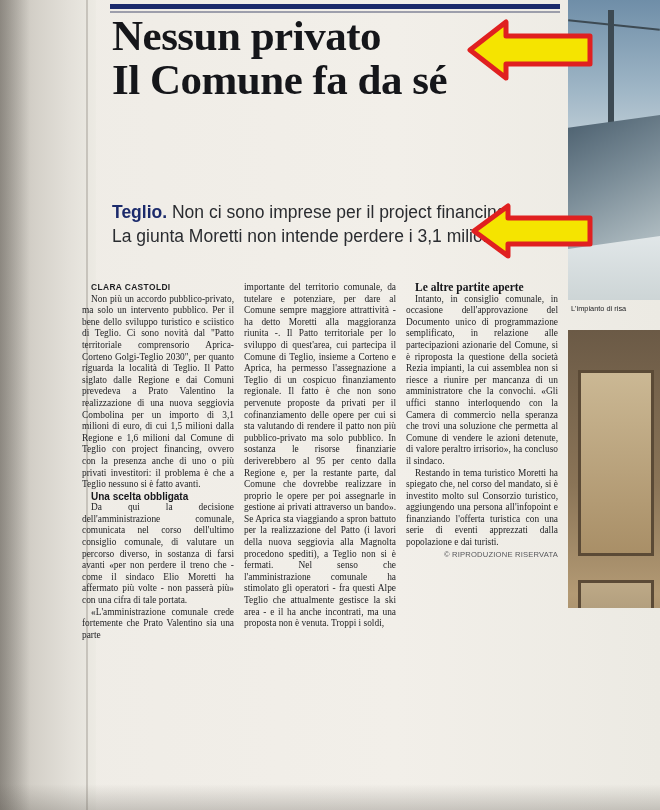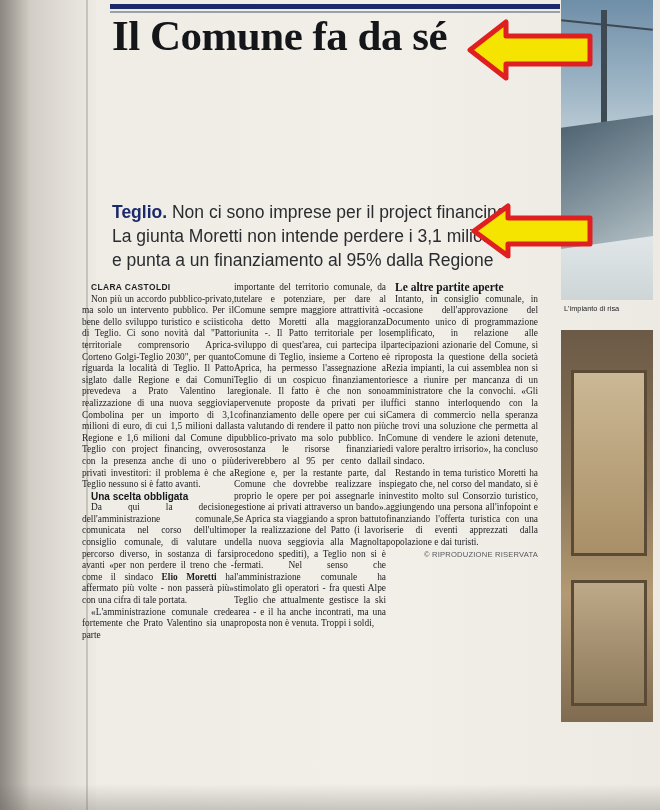--- a/index.html
+++ b/index.html
@@ -54,21 +54,21 @@
     position:absolute;left:112px;top:200px;width:452px;
     font-family:"Liberation Sans", sans-serif;
     font-size:17.5px;line-height:24px;color:#2a2c30;
   }
   .deck .kicker{color:#1b2a6b;font-weight:bold;text-align:right;}
   .deck .d1,.deck .d2,.deck .d3{display:block;}
 
   
   .cols{
     position:absolute;left:82px;top:282px;width:486px;height:520px;
-    display:flex;
+    display:flex;gap:10px;
   }
   .col{
     width:152px;
     font-size:9.4px;
     line-height:11.6px;
     text-align:justify;
     color:#1d1e21;
     font-family:"Liberation Serif", serif;
   }
   .col p{margin:0 0 0 0;text-indent:9px;}
@@ -82,30 +82,30 @@
     font-family:"Liberation Sans", sans-serif;
     font-weight:bold;font-size:10px;color:#15161a;
     margin:6px 0 3px 0;text-indent:0;
   }
   .subhead-b{
     font-family:"Liberation Serif", serif;
     font-weight:bold;font-size:11.5px;color:#15161a;
     margin:4px 0 3px 0;text-indent:0;
   }
   .it{}
-  .bd{font-weight:bold;}
+  .bd{font-weight:normal;}
   .endnote{
     font-family:"Liberation Sans", sans-serif;
     font-size:7.6px;color:#55565a;text-align:right;
     margin-top:6px;text-indent:0;letter-spacing:.2px;
   }
 
   
   .rail{
-    position:absolute;right:7px;top:0;width:92px;height:722px;
+    position:absolute;right:0;top:0;width:92px;height:608px;
     overflow:hidden;
   }
   .photo{
     position:absolute;left:0;width:92px;
     background:#8aa6bd;
   }
   .photo1{top:0;height:300px;
     background:
       linear-gradient(180deg,#6f8ea8 0%,#9fb6c6 30%,#cfd9de 55%,#e9eef0 70%,#cdd5d6 100%);
   }
@@ -166,30 +166,30 @@
 
 <div class="page">
 
   <div class="gutter"></div>
   <div class="gutter-line"></div>
 
   <div class="top-rule"></div>
   <div class="top-rule2"></div>
 
   <div class="headline">
+    <span class="l1">Nessun privato</span>
     <span class="l3">Il Comune fa da sé</span>
   </div>
 
   <div class="deck">
     <span class="d1">
       <span class="kicker">Teglio.</span>
       <span>Non ci sono imprese per il project financing</span>
     </span>
     <span class="d2">La giunta Moretti non intende perdere i 3,1 milioni</span>
-    <span class="d3">e punta a un finanziamento al 95% dalla Regione</span>
   </div>
 
   <div class="cols">
 
     <div class="col">
       <p class="byline">CLARA CASTOLDI</p>
       <p><span>Non più un accordo pubblico-privato, ma solo un intervento pubblico. Per il bene dello sviluppo turistico e sciistico di Teglio. Ci sono novità dal "Patto territoriale comprensorio Aprica-Corteno Golgi-Teglio 2030", per quanto riguarda la località di Teglio. Il Patto siglato dalle Regione e dai Comuni prevedeva a Prato Valentino la realizzazione di una nuova seggiovia Combolina per un importo di 3,1 milioni di euro, di cui 1,5 milioni dalla Regione e 1,6 milioni dal Comune di Teglio con project financing, ovvero con la presenza anche di uno o più privati investitori:</span> <span class="it">il problema è che a Teglio nessuno si è fatto avanti.</span></p>
       <p class="subhead">Una scelta obbligata</p>
       <p><span>Da qui la decisione dell'amministrazione comunale, comunicata nel corso dell'ultimo consiglio comunale, di valutare un percorso diverso, in sostanza di farsi avanti «per non perdere il treno che - come il sindaco</span> <span class="bd">Elio Moretti</span> <span>ha affermato più volte - non passerà più» con una cifra di tale portata.</span></p>
       <p>«L'amministrazione comunale crede fortemente che Prato Valentino sia una parte</p>

